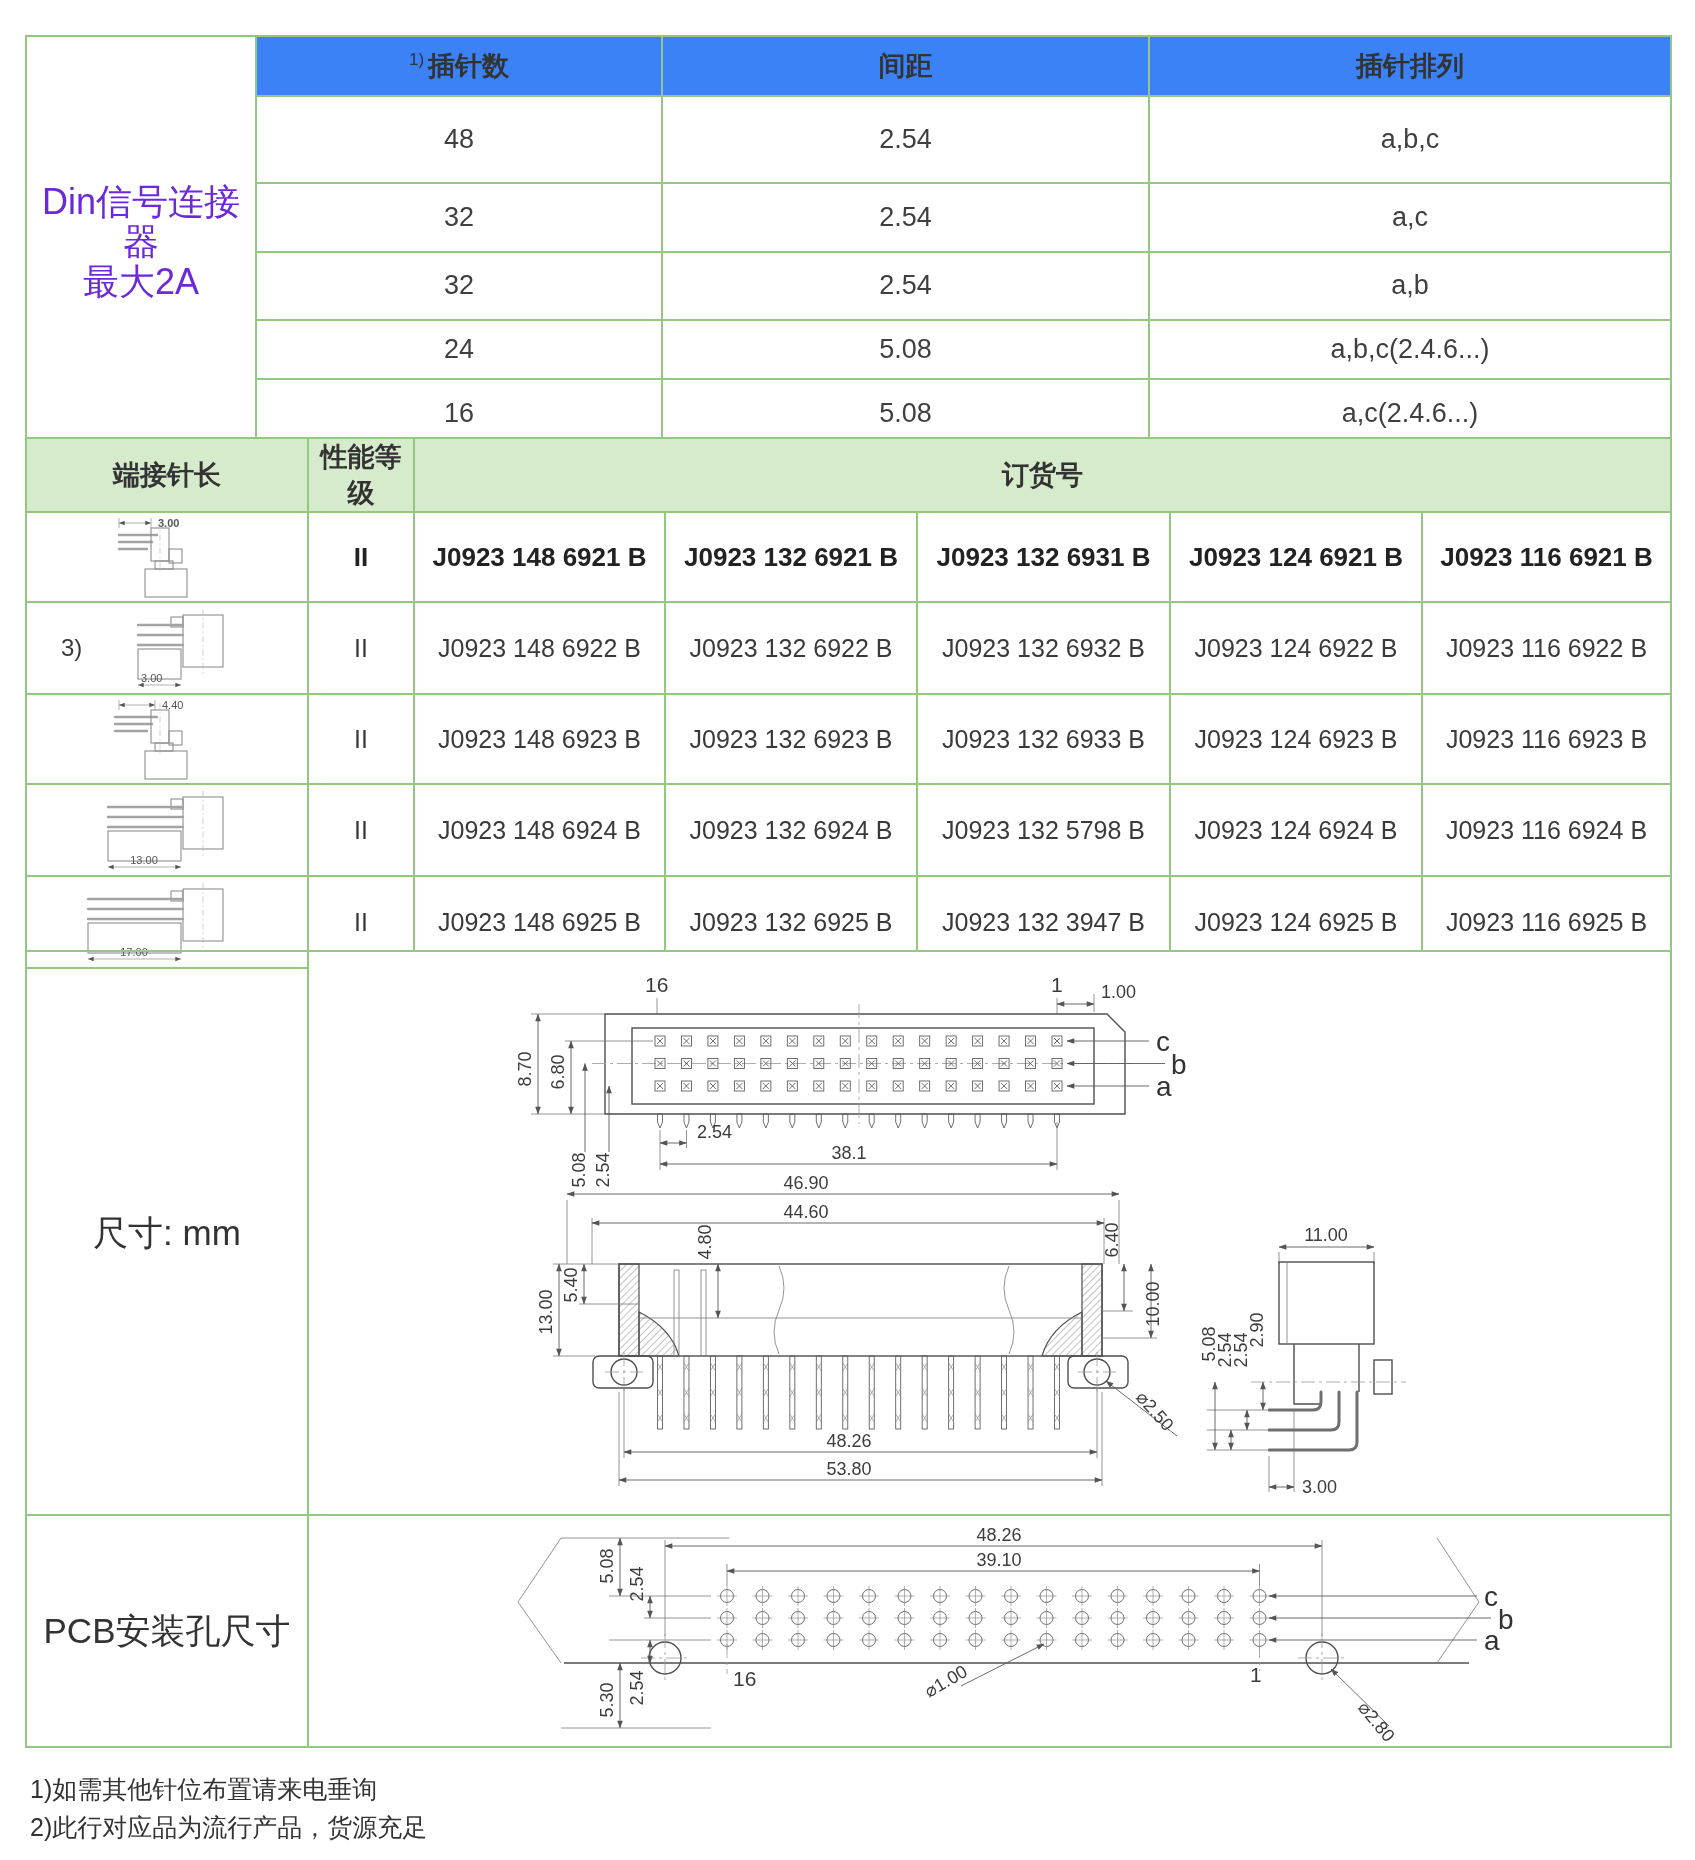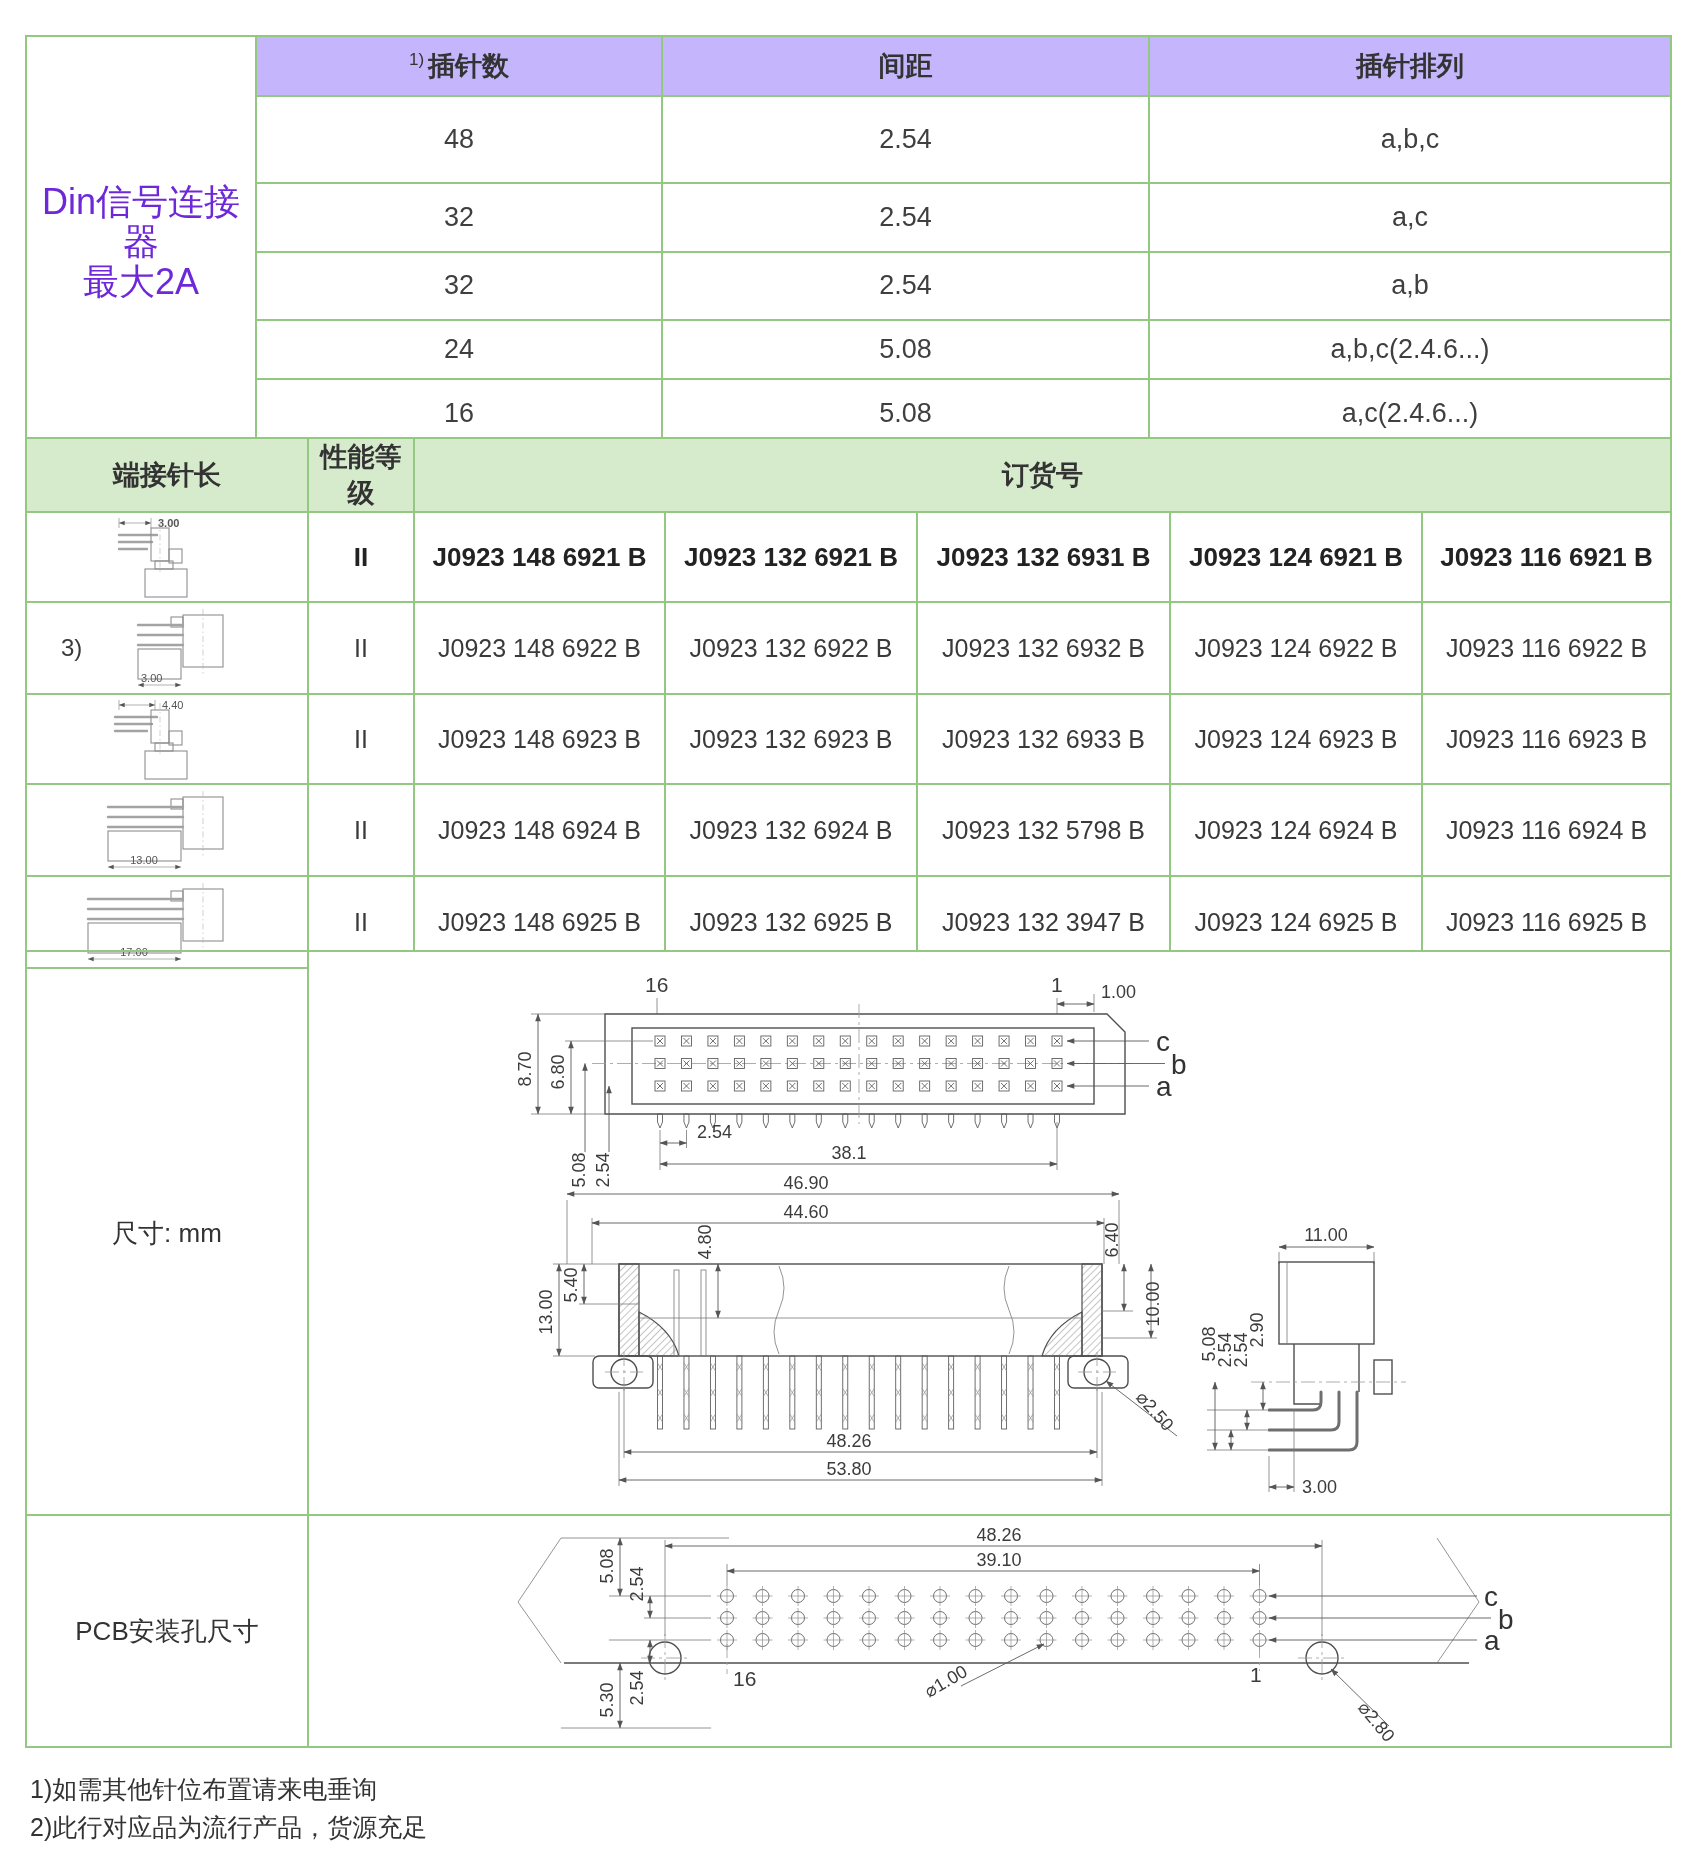--- a/index.html
+++ b/index.html
@@ -1,32 +1,32 @@
 <!DOCTYPE html>
 <html><head>
 <meta charset="utf-8">
 <style>
   body{margin:0;background:#fff}
   .page{position:relative;width:1695px;height:1860px;background:#fff;
         font-family:"Liberation Sans","DejaVu Sans",sans-serif;color:#333;overflow:hidden}
   table{border-collapse:collapse;position:absolute;left:25px;table-layout:fixed;width:1645px}
   td,th{border:2px solid #92c880;padding:0;text-align:center;vertical-align:middle;overflow:hidden}
   .t1{top:35px}
-  .t1 th{background:#c4b5fd;font-size:27px;font-weight:700;color:#333}
+  .t1 th{background:#3b82f6;font-size:27px;font-weight:700;color:#333}
   .t1 td{font-size:27px;color:#3f3f3f}
   .t1 td.side{font-size:36px;font-weight:400;color:#6d28d9;line-height:40px}
   .sup{font-size:17px;vertical-align:10px;font-weight:400;margin-right:4px}
   .t2{top:437px}
   .t2 th{background:#d6eacc;font-size:27px;font-weight:700;color:#333}
   .t2 td{font-size:25px;color:#3a3a3a}
   .t2 tr.first td{font-weight:700;font-size:26px;color:#222}
   .cdraw{position:relative}
   .note{position:absolute;left:34px;top:50%;transform:translateY(-50%);font-size:24px;color:#3a3a3a;font-weight:400}
   .t3{top:950px}
-  .t3 td.side{font-size:26px;font-weight:400;color:#333}
+  .t3 td.side{font-size:35px;font-weight:400;color:#333}
   .dcell{vertical-align:top;background:#fff}
   .dcell svg{display:block}
   .thsvg{display:block;margin:0 auto}
   .fnotes{position:absolute;left:30px;top:1770px;font-size:25px;color:#333;line-height:38px;text-align:left}
   
   .dt{font-size:18px;fill:#3c3c3c}
   .dt2{font-size:21px;fill:#3c3c3c}
   .dtv{font-size:18px;fill:#3c3c3c;text-anchor:middle}
   .mid{text-anchor:middle}
   .rowlab{font-size:28px;fill:#333}

